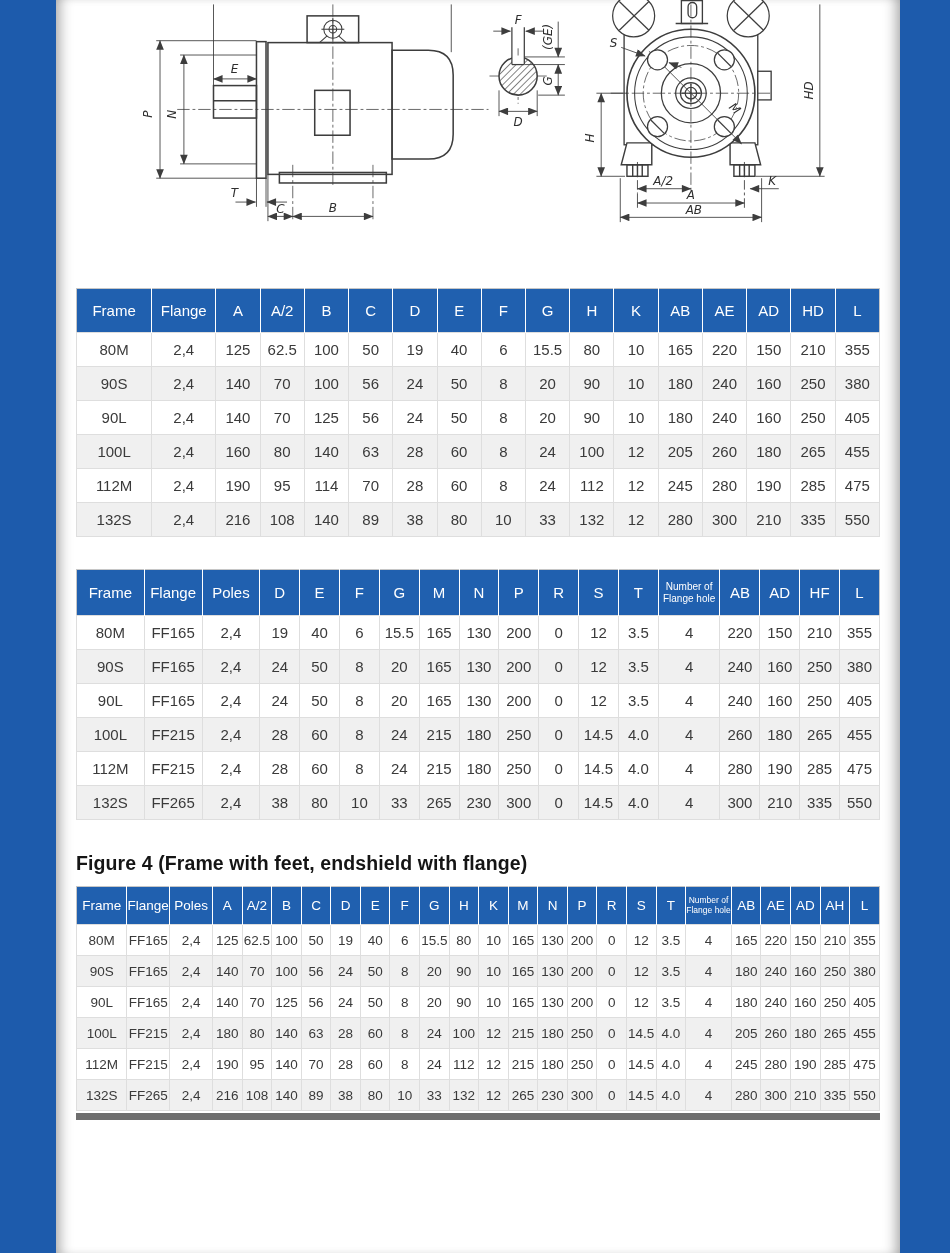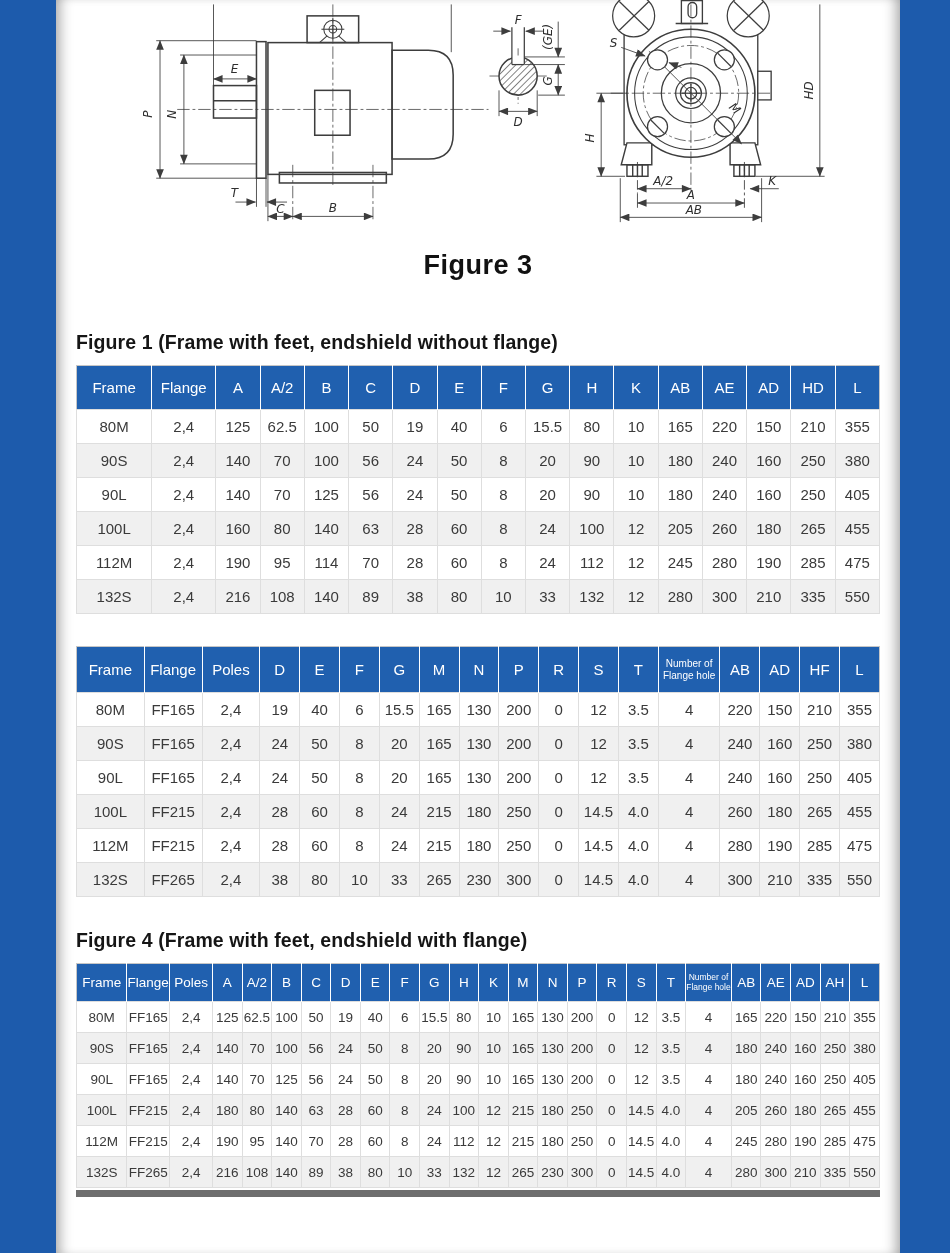--- a/index.html
+++ b/index.html
@@ -246,24 +246,22 @@
             <text transform="translate(772,90) rotate(-90)" text-anchor="middle">HD</text>
             <text x="615" y="189" text-anchor="middle">A/2</text>
             <text x="644" y="204" text-anchor="middle">A</text>
             <text x="647" y="219" text-anchor="middle">AB</text>
             <text x="729" y="189" text-anchor="middle">K</text>
           </g>
         </g>
       </svg>
     </div>
 
-    <div class="fig-caption">Figure 3</div>
 
     <div class="section first">
-      <h2>Figure 1 (Frame with feet, endshield without flange)</h2>
       <table class="dim-table">
           <colgroup>
             <col style="width: 9.366%;">
             <col style="width: 7.989%;">
             <col style="width: 5.51%;">
             <col style="width: 5.51%;">
             <col style="width: 5.51%;">
             <col style="width: 5.51%;">
             <col style="width: 5.51%;">
             <col style="width: 5.51%;">

